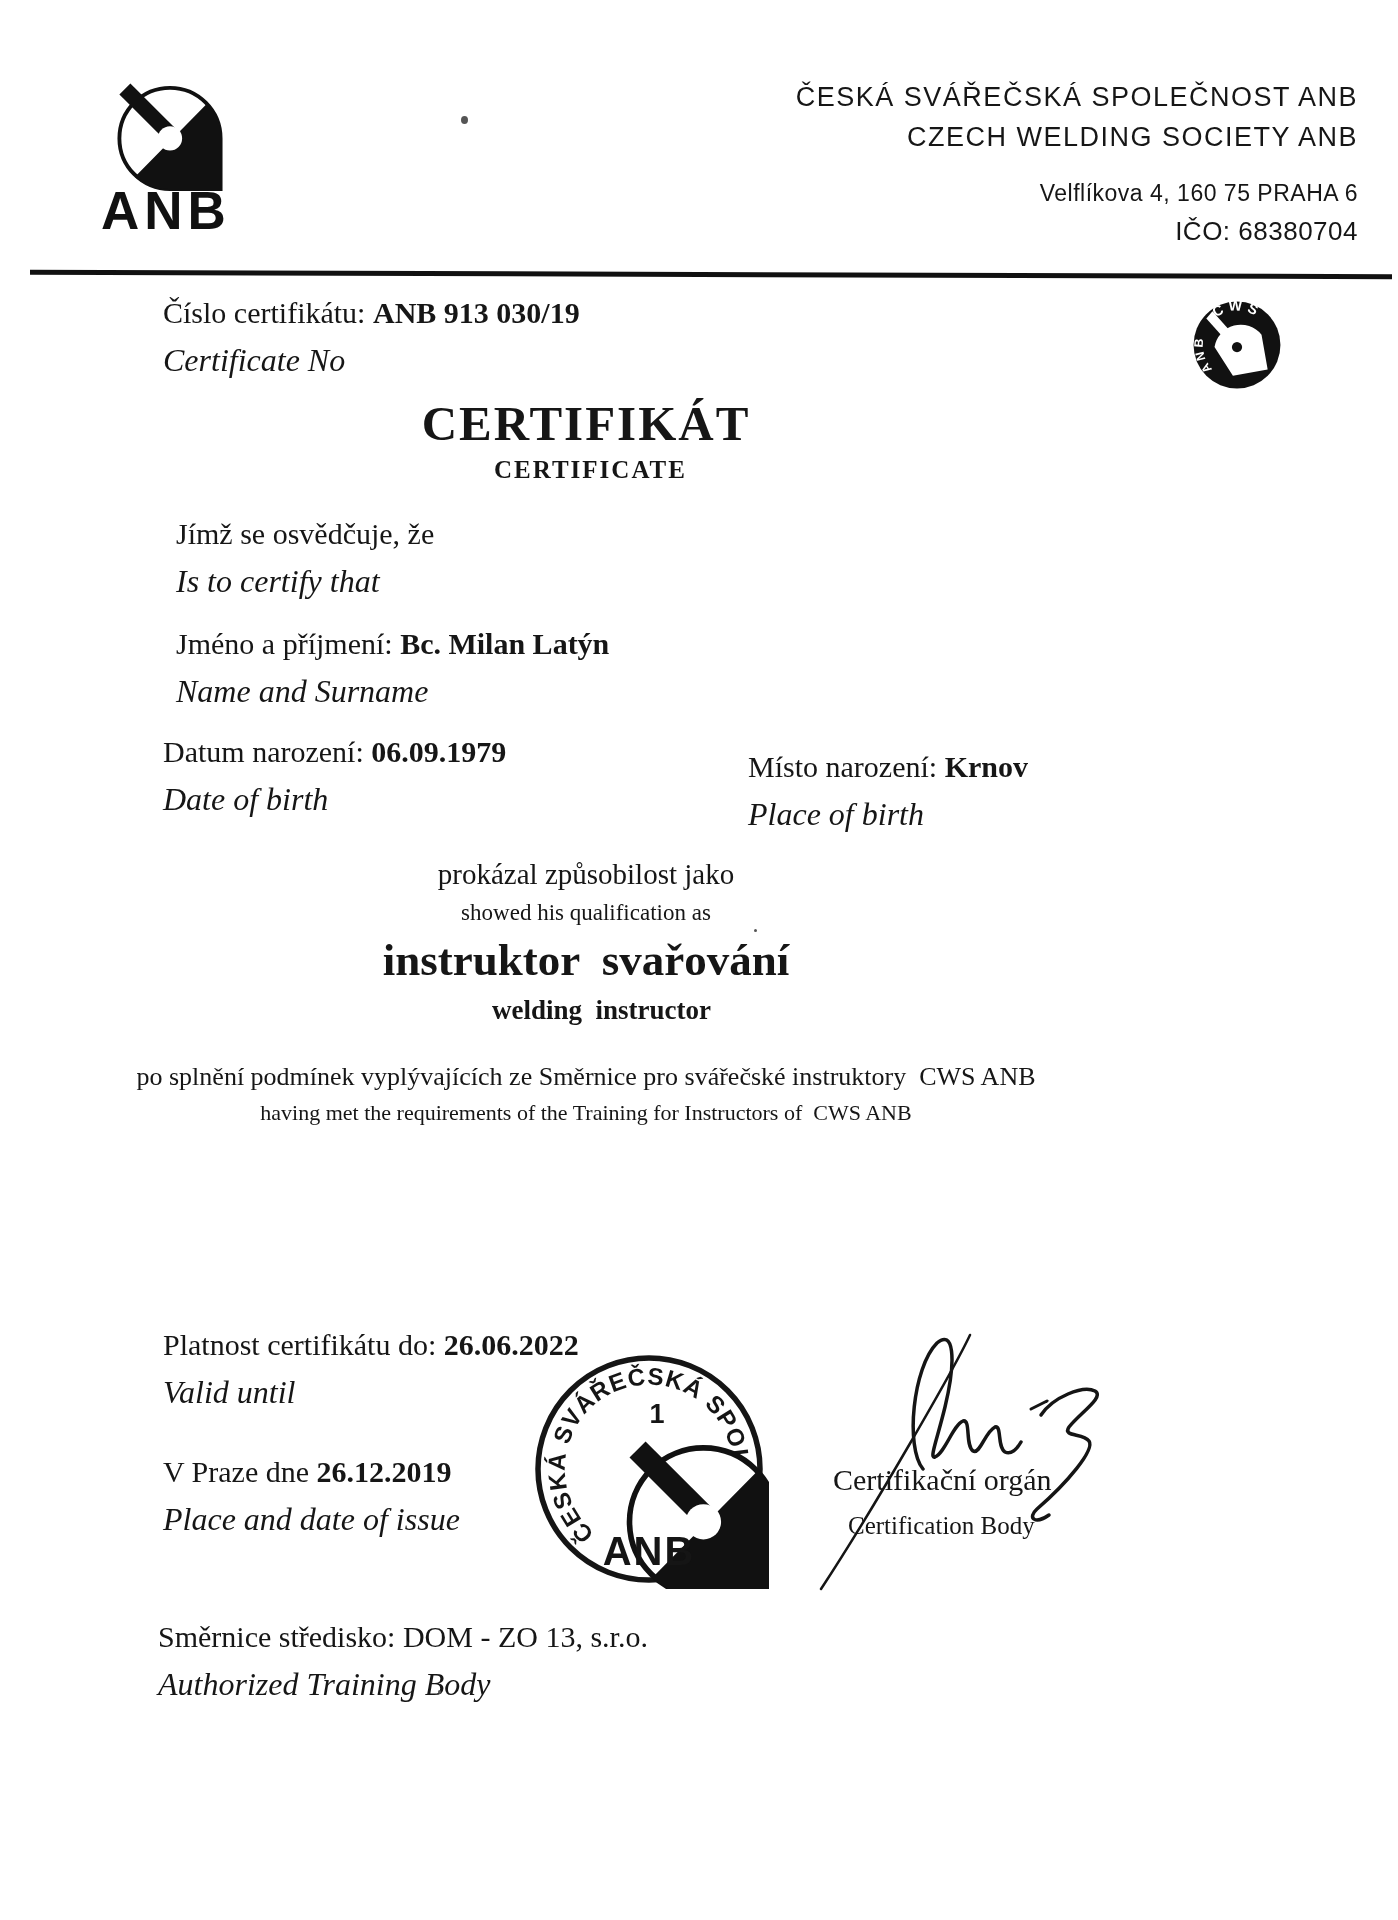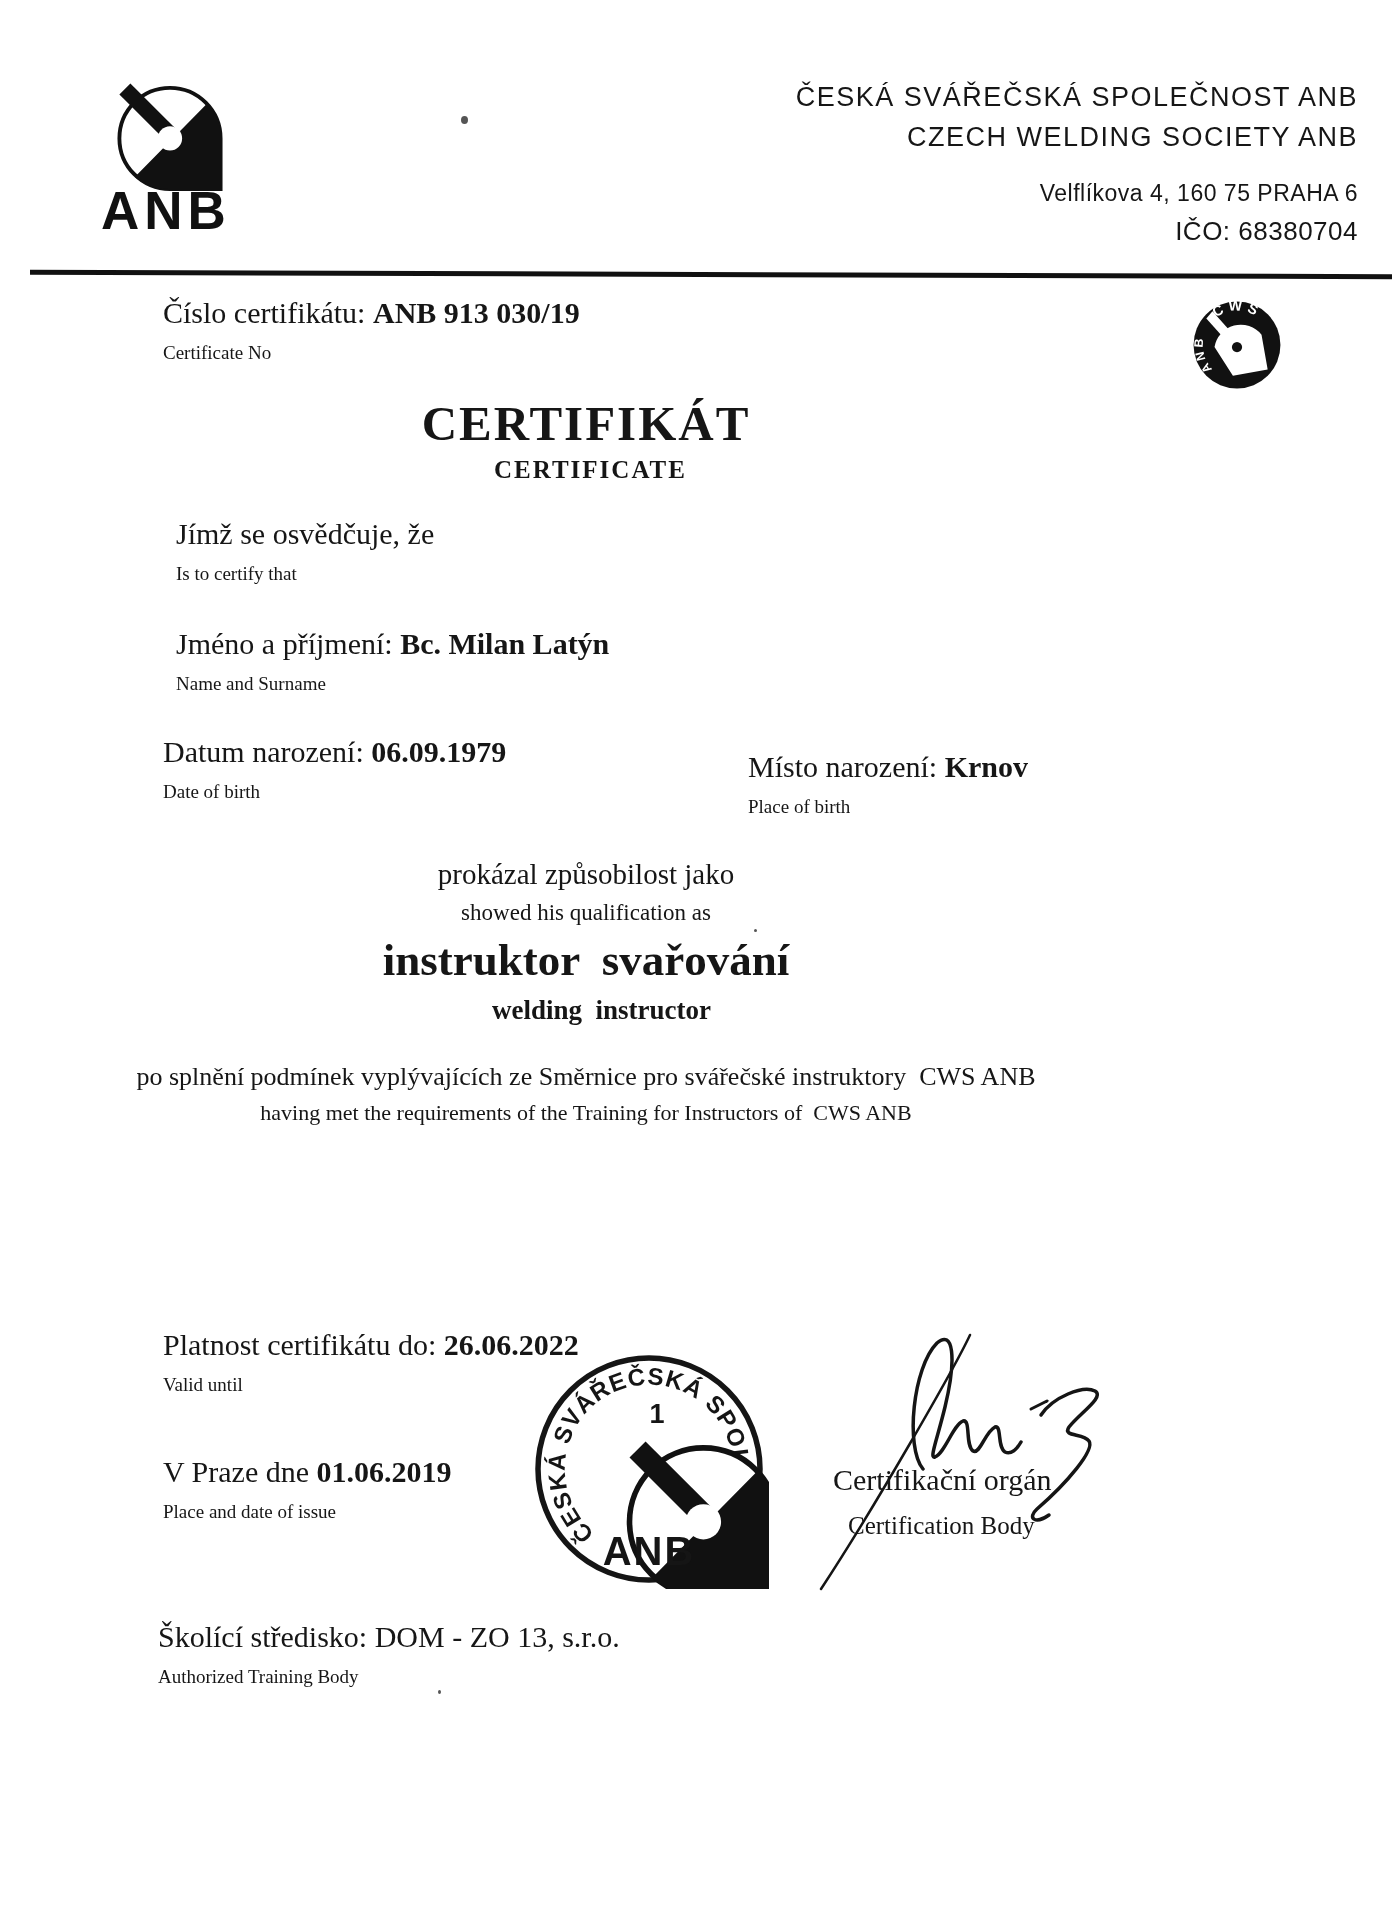--- a/index.html
+++ b/index.html
@@ -13,21 +13,21 @@
   .org-block{right:40px;top:82px;text-align:right;font-family:"Liberation Sans","DejaVu Sans",sans-serif;}
   .org-line1{font-size:27px;letter-spacing:1.5px;font-weight:500;}
   .org-line2{font-size:27px;letter-spacing:1.5px;font-weight:500;margin-top:9px;}
   .org-addr{font-size:23px;letter-spacing:0.5px;margin-top:27px;}
   .org-ico{font-size:26px;letter-spacing:0.5px;margin-top:9px;}
   .anb-wordmark{left:101px;top:180px;font-family:"Liberation Sans","DejaVu Sans",sans-serif;
     font-size:53px;font-weight:700;letter-spacing:5px;color:#111;}
   .rule{left:30px;top:272px;width:1362px;height:5px;background:#111;transform:rotate(0.18deg);}
   
   .cs{font-size:30px;line-height:1.15;}
-  .en{font-size:19px;line-height:1.1;margin-top:12px;}
+  .en{font-size:32px;line-height:1.1;margin-top:12px;font-style:italic;}
   .val{font-weight:700;}
   .center-col{left:0;width:1172px;text-align:center;}
   .doc-title{font-size:49px;font-weight:700;letter-spacing:2px;line-height:1;}
   .doc-subtitle{font-size:25px;font-weight:700;letter-spacing:2px;margin-top:8px;margin-left:9px;}
   .qual-intro-cs{font-size:29px;}
   .qual-intro-en{font-size:23px;margin-top:9px;}
   .qual-cs{font-size:45px;font-weight:700;line-height:1;}
   .qual-en{font-size:27px;font-weight:700;margin-top:12px;padding-left:31px;}
   .req-cs{font-size:26px;}
   .req-en{font-size:22px;margin-top:8px;}
@@ -126,21 +126,21 @@
     <div class="req-cs keep-spaces">po splnění podmínek vyplývajících ze Směrnice pro svářečské instruktory  CWS ANB</div>
     <div class="req-en keep-spaces">having met the requirements of the Training for Instructors of  CWS ANB</div>
   </div>
 
   <div class="abs" style="left:163px;top:1328px">
     <div class="cs"><span>Platnost certifikátu do: </span><span class="val">26.06.2022</span></div>
     <div class="en">Valid until</div>
   </div>
 
   <div class="abs" style="left:163px;top:1455px">
-    <div class="cs"><span>V Praze dne </span><span class="val">01.06.2019</span></div>
+    <div class="cs"><span>V Praze dne </span><span class="val">26.12.2019</span></div>
     <div class="en">Place and date of issue</div>
   </div>
 
   <svg class="abs" style="left:529px;top:1349px" width="240" height="240" viewBox="-120 -120 240 240">
     <circle cx="0" cy="0" r="111" fill="none" stroke="#151515" stroke-width="5.5"></circle>
     <defs>
       <path id="stamp-ring-arc" d="M -54 64 A 84 84 0 1 1 54 64" fill="none"></path>
     </defs>
     <text font-size="24" font-weight="700" fill="#151515" letter-spacing="1">
       <textPath href="#stamp-ring-arc" startOffset="0">ČESKÁ SVÁŘEČSKÁ SPOLEČNOST</textPath>
@@ -159,21 +159,21 @@
       <path stroke-width="3.5" d="M 236 118 C 248 100, 278 88, 290 94 C 300 100, 275 116, 264 130
         C 257 140, 278 136, 284 144 C 290 153, 262 186, 232 212 C 222 221, 230 228, 244 218"></path>
       <path stroke-width="3" d="M 226 112 L 242 104"></path>
     </g>
   </svg>
 
   <div class="abs sig-label-cs">Certifikační orgán</div>
   <div class="abs sig-label-en">Certification Body</div>
 
   <div class="abs" style="left:158px;top:1620px">
-    <div class="cs"><span>Školící středisko: </span><span>DOM - ZO 13, s.r.o.</span></div>
+    <div class="cs"><span>Směrnice středisko: </span><span>DOM - ZO 13, s.r.o.</span></div>
     <div class="en">Authorized Training Body</div>
   </div>
 
   <div class="abs speck" style="left:461px;top:116px;width:7px;height:8px"></div>
   <div class="abs speck" style="left:754px;top:929px;width:3px;height:3px"></div>
   <div class="abs speck" style="left:438px;top:1690px;width:3px;height:4px"></div>
 
 </div>
 
 </body></html>

